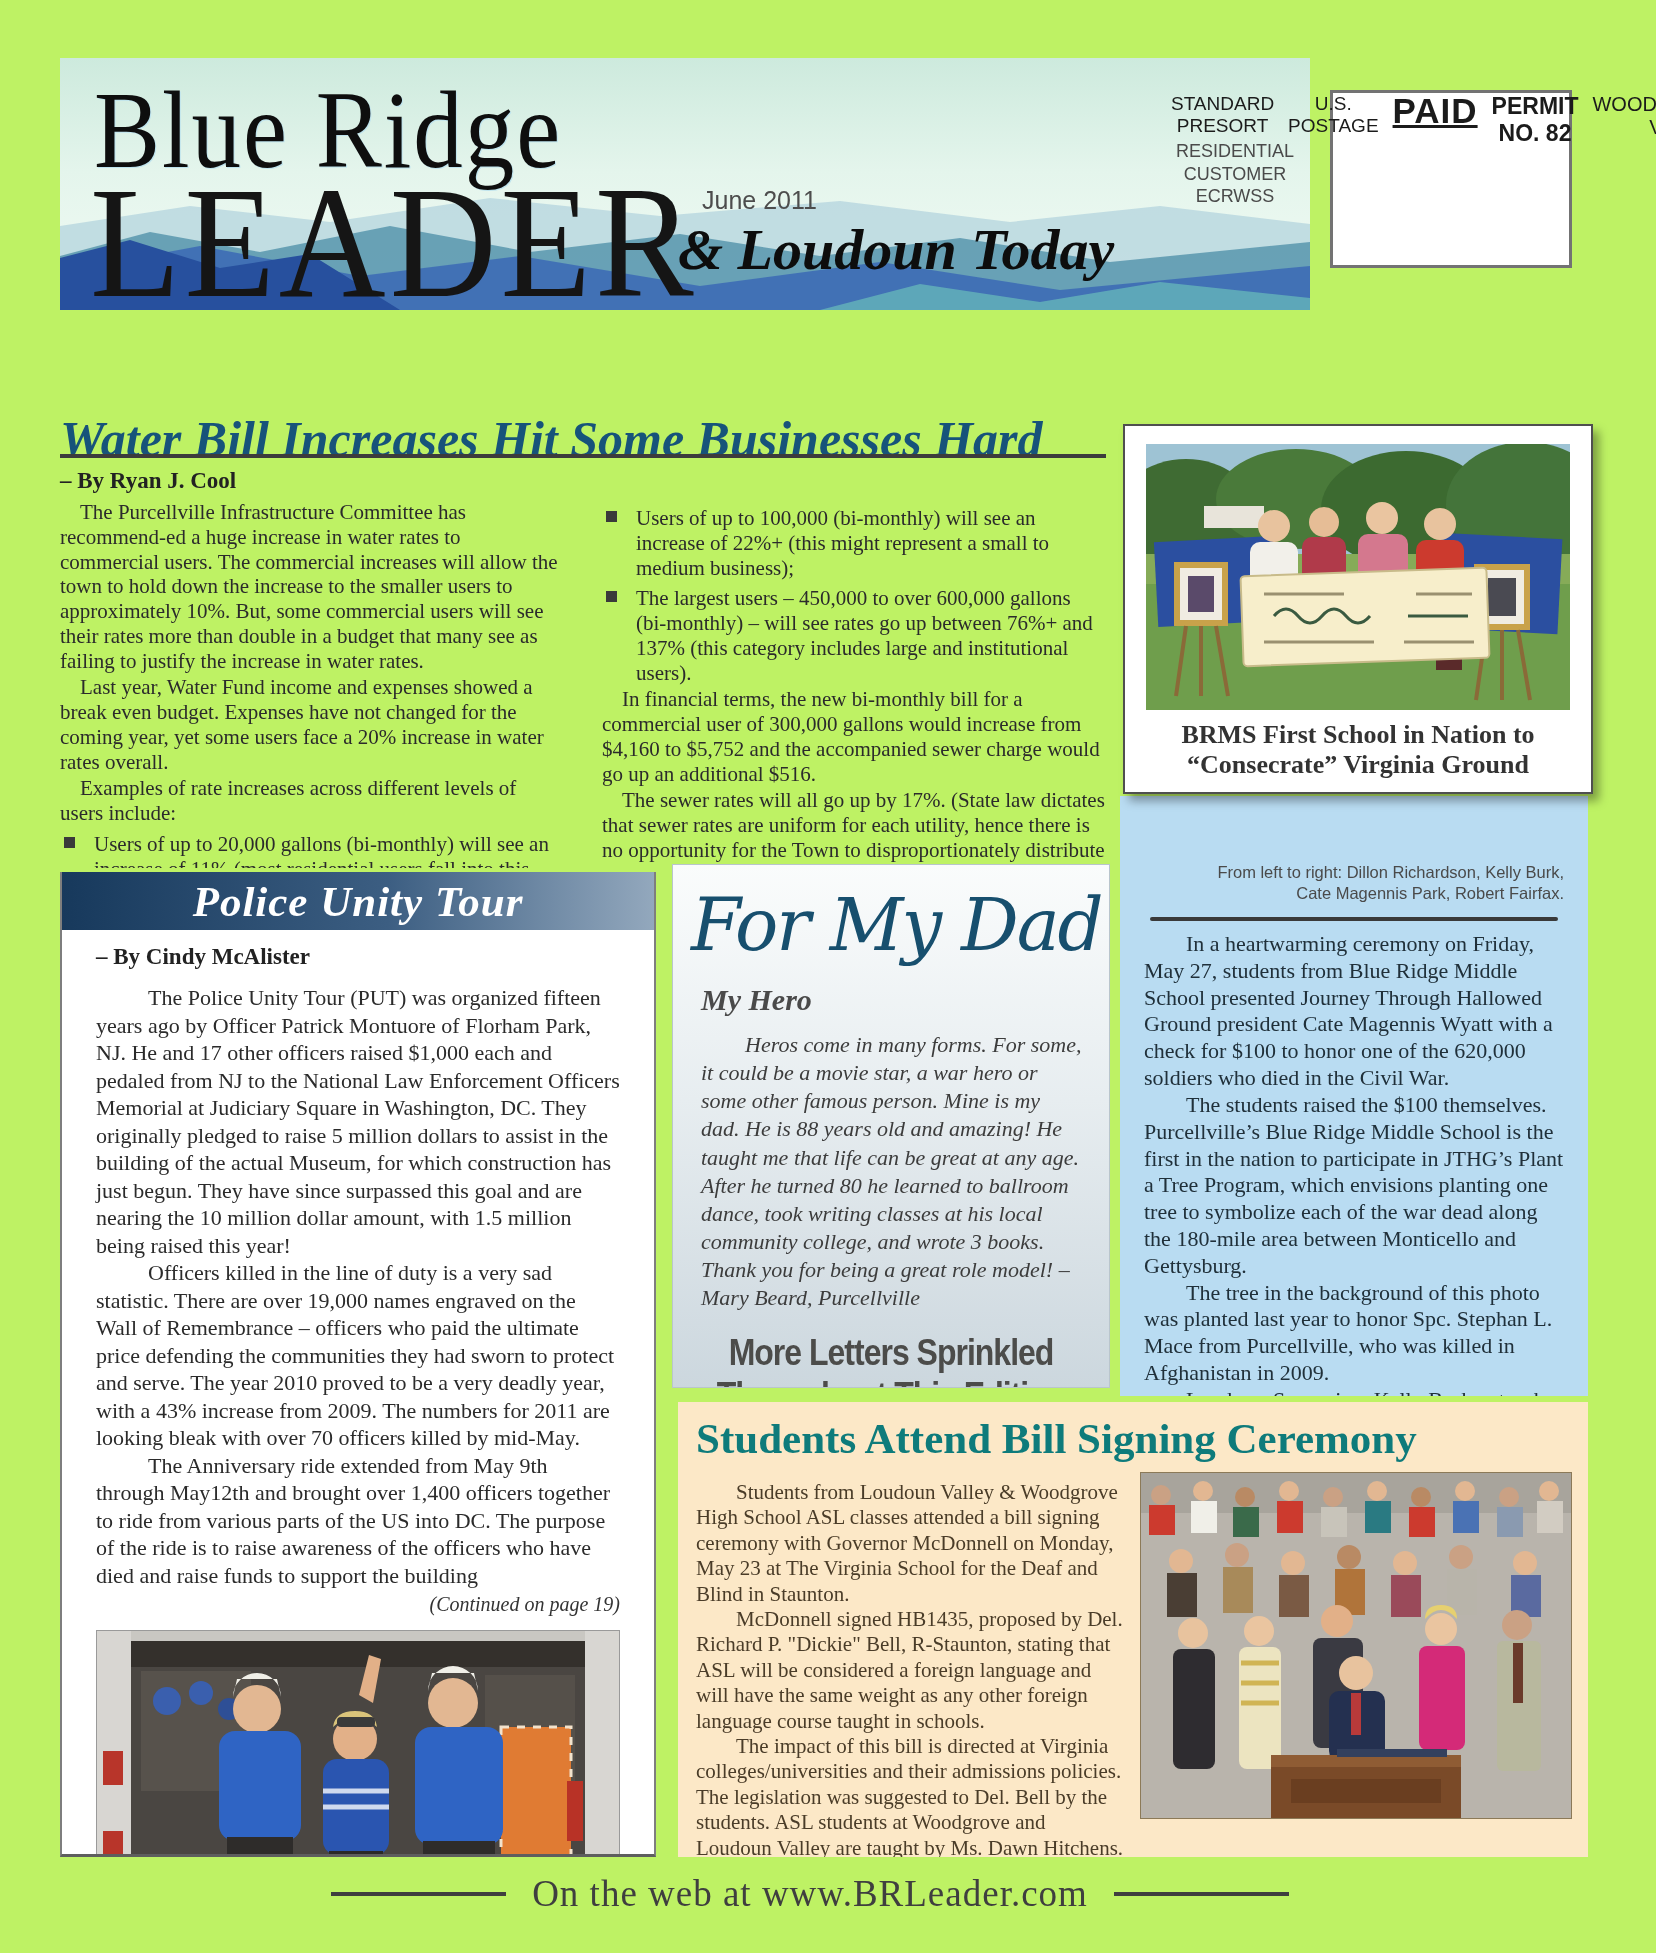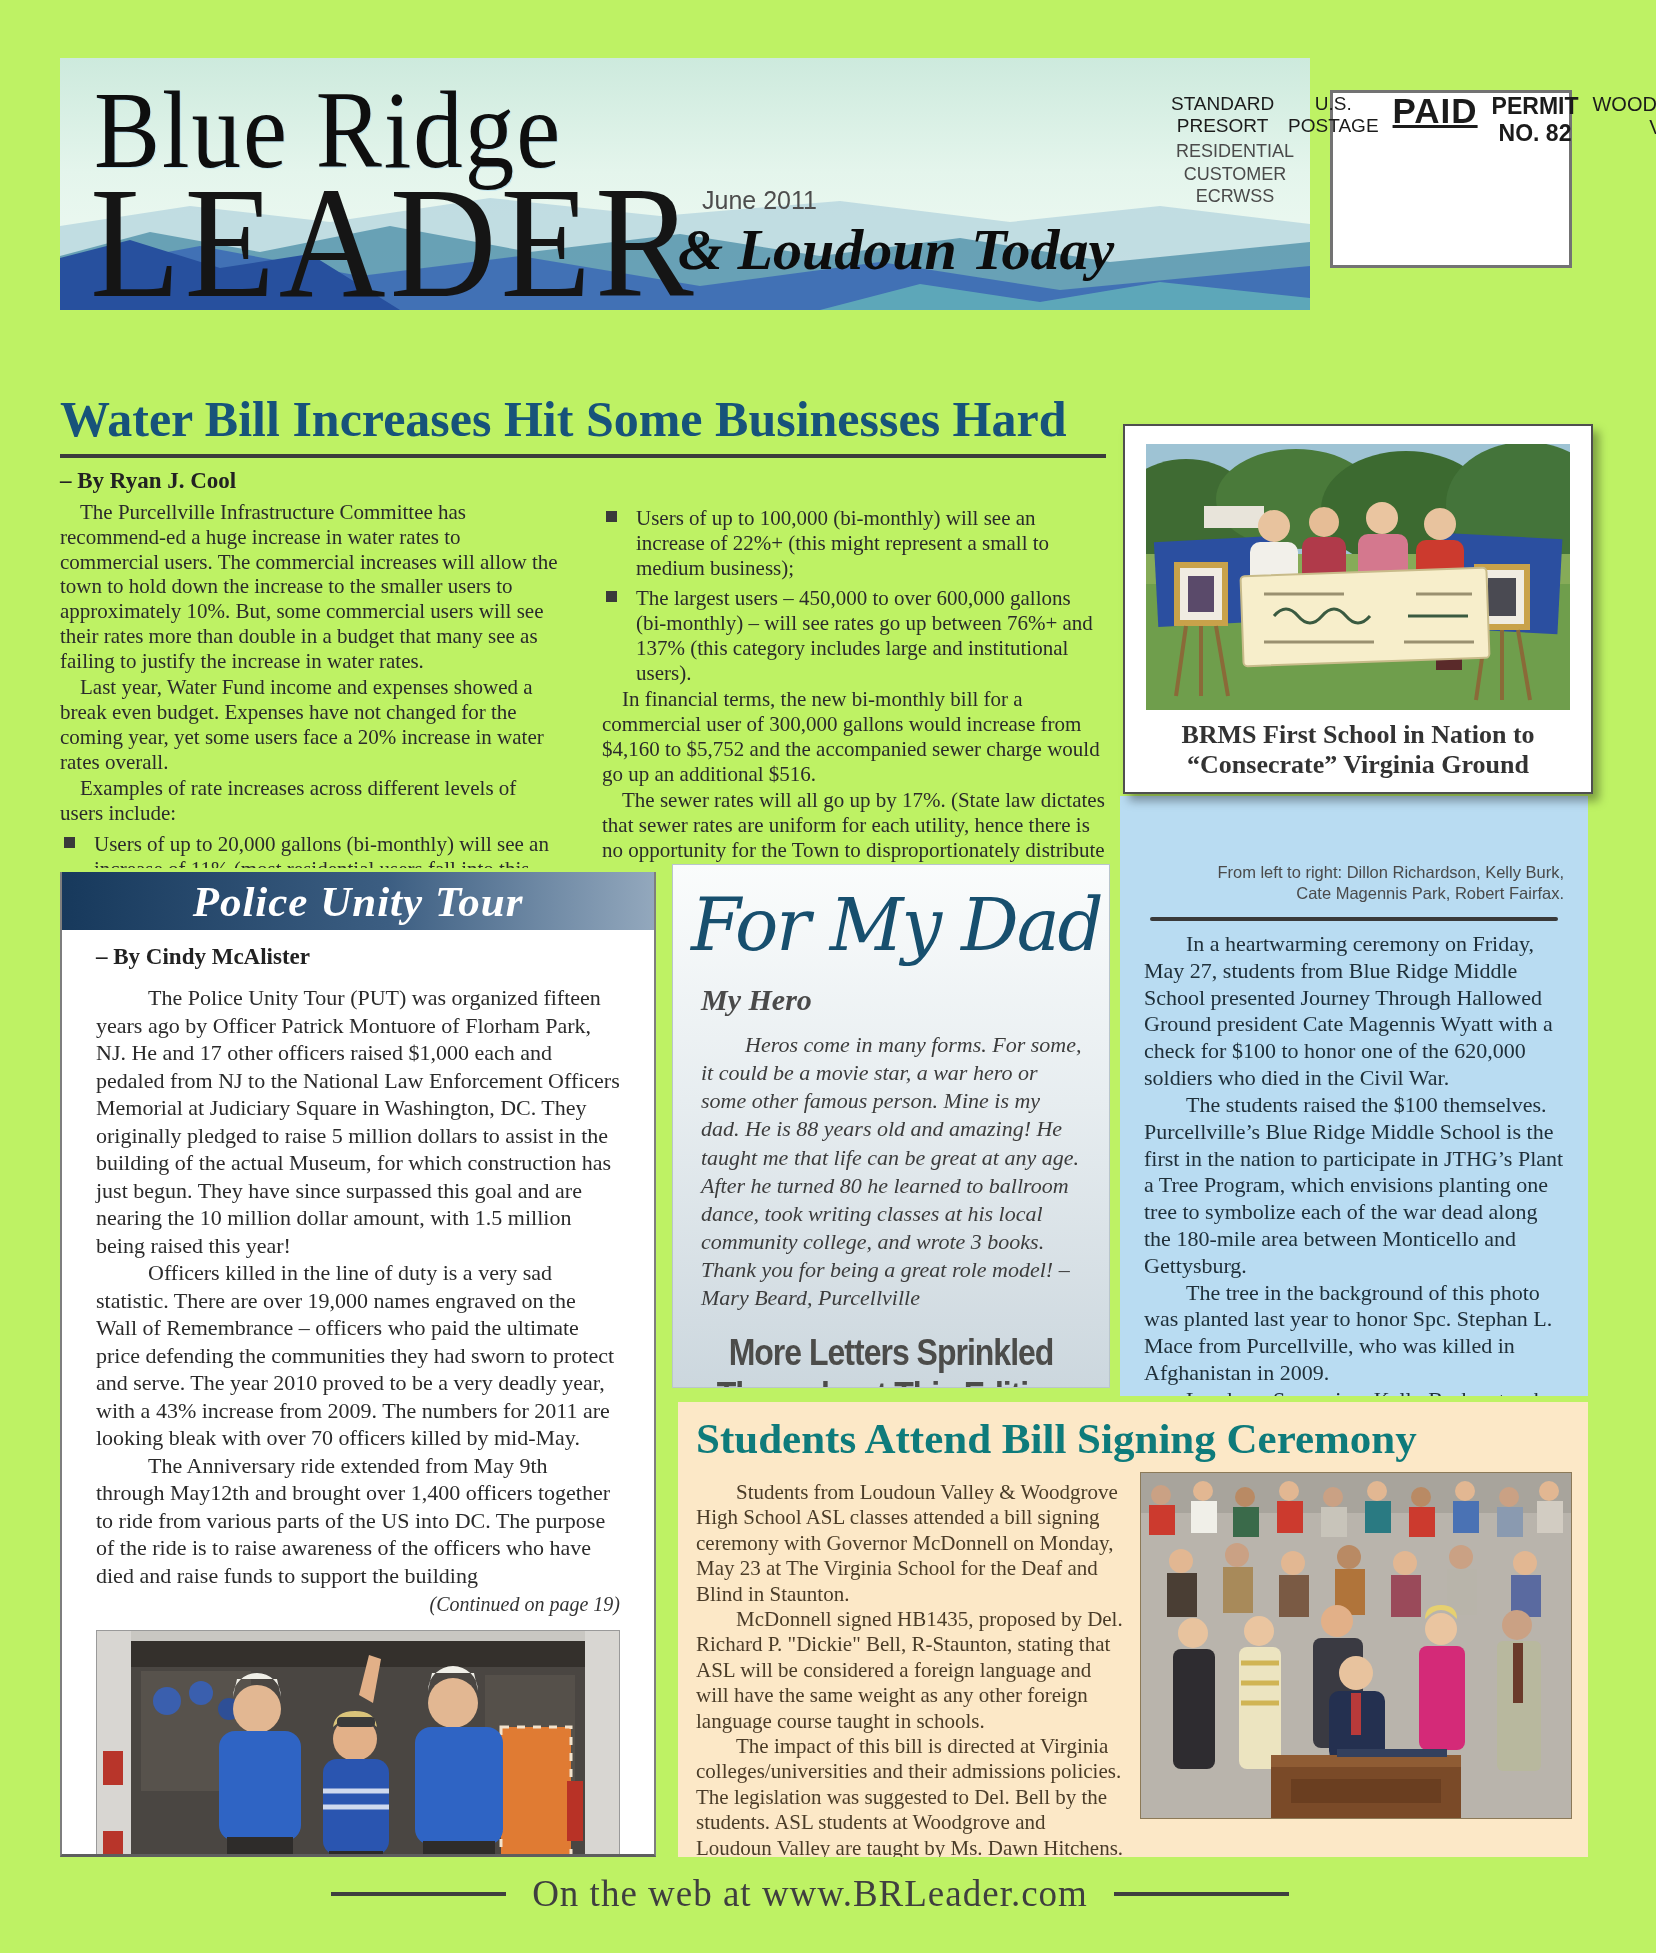--- a/index.html
+++ b/index.html
@@ -22,22 +22,22 @@
            color:#4a4a4a;font-family:"Liberation Sans",sans-serif;z-index:3;}
   .permit{position:absolute;left:1330px;top:90px;width:236px;height:172px;border:3px solid #737373;
           background:#fff;text-align:center;font-family:"Liberation Sans",sans-serif;color:#1b1b1b;
           display:flex;justify-content:center;gap:14px;}
   .permit .p-sm{font-size:19px;}
   .permit .p-paid{font-size:35px;font-weight:bold;letter-spacing:1px;line-height:1.05;text-decoration:underline;}
   .permit .p-bold{font-size:23px;font-weight:bold;}
   .permit .p-city{font-size:20px;}
 
   
-  .headline{position:absolute;left:60px;top:390px;width:1100px;font-size:50px;font-weight:bold;
-            color:#17537a;white-space:nowrap;}
+  .headline{position:absolute;left:60px;top:410px;width:1100px;font-size:50px;font-weight:bold;
+            font-style:italic;color:#17537a;white-space:nowrap;}
   .head-rule{position:absolute;left:60px;top:454px;width:1046px;height:4px;background:#3c3c3c;}
   .byline{font-weight:bold;font-size:23px;color:#222;}
   .lead-byline{position:absolute;left:60px;top:468px;}
   .lead-cols{position:absolute;left:60px;top:500px;width:1046px;height:368px;overflow:hidden;
              display:flex;gap:38px;}
   .lead-col{width:508px;font-size:21px;line-height:1.18;color:#2b2b2b;}
   .lead-col p{margin:0 0 2px 0;text-indent:20px;}
   .bullet{display:flex;margin:6px 0 2px 0;}
   .bullet .sq{flex:0 0 34px;padding-top:5px;}
   .bullet .sq::before{content:"";display:block;width:11px;height:11px;background:#3a3a3a;margin-left:4px;}

